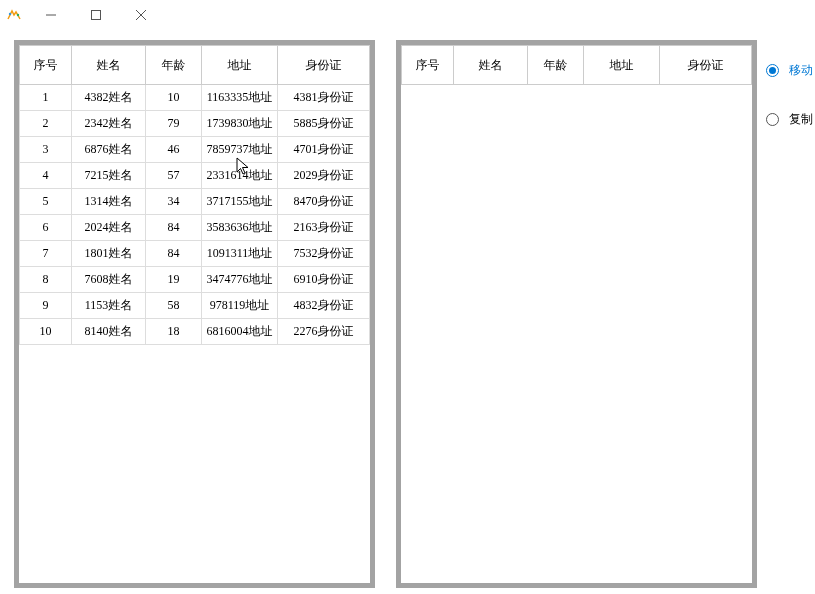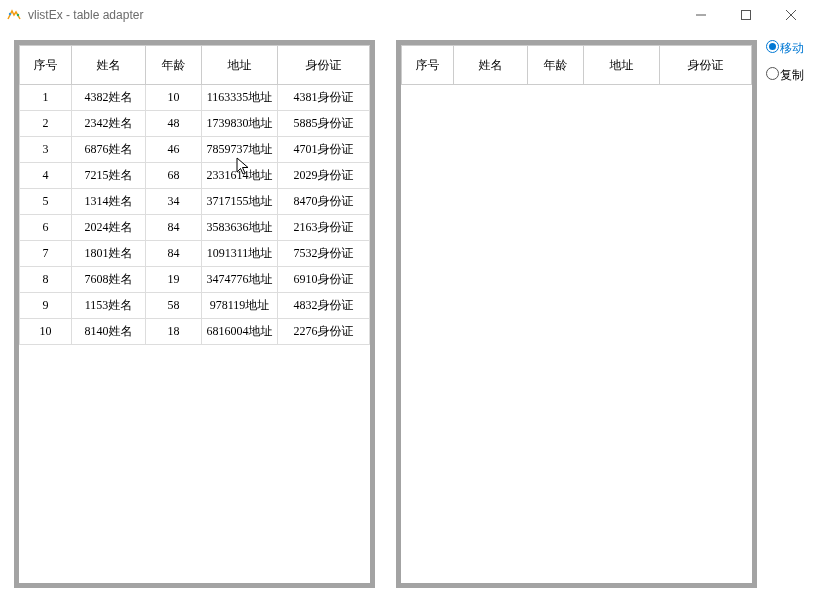--- a/index.html
+++ b/index.html
@@ -93,24 +93,25 @@
     position: absolute;
     left: 766px;
     top: 10px;
     display: flex;
     flex-direction: column;
     gap: 10px;
     font-size: 12px;
   }
   .radio-item {
     display: flex;
-    align-items: flex-start;
-    gap: 1px;
+    align-items: center;
+    gap: 10px;
     white-space: nowrap;
     cursor: default;
+    margin-top: 22px;
   }
   .radio-dot {
     width: 13px;
     height: 13px;
     border: 1px solid #555;
     border-radius: 50%;
     display: inline-flex;
     align-items: center;
     justify-content: center;
     box-sizing: border-box;
@@ -142,21 +143,20 @@
 <body>
 
 <div class="titlebar">
   <span class="title-icon">
     <svg viewBox="0 0 16 16" width="16" height="16">
       <path d="M2 12 L6 4 L8 8 L10 5 L14 12" stroke="#f39c12" stroke-width="1.5" fill="none"></path>
       <circle cx="4" cy="7" r="1.2" fill="#3498db"></circle>
       <circle cx="12" cy="8" r="1.2" fill="#27ae60"></circle>
     </svg>
   </span>
-  <span class="title-text">vlistEx - table adapter</span>
   <div class="win-btn">
     <svg width="10" height="10" viewBox="0 0 10 10">
         <line x1="0" y1="5" x2="10" y2="5" stroke="#555" stroke-width="1"></line>
       </svg>
   </div>
   <div class="win-btn">
     <svg width="10" height="10" viewBox="0 0 10 10">
         <rect x="0.5" y="0.5" width="9" height="9" fill="none" stroke="#555" stroke-width="1"></rect>
       </svg>
   </div>
@@ -192,35 +192,35 @@
           <tr>
             <td>1</td>
             <td>4382姓名</td>
             <td>10</td>
             <td>1163335地址</td>
             <td>4381身份证</td>
           </tr>
           <tr>
             <td>2</td>
             <td>2342姓名</td>
-            <td>48</td>
+            <td>79</td>
             <td>1739830地址</td>
             <td>5885身份证</td>
           </tr>
           <tr>
             <td>3</td>
             <td>6876姓名</td>
             <td>46</td>
             <td>7859737地址</td>
             <td>4701身份证</td>
           </tr>
           <tr>
             <td>4</td>
             <td>7215姓名</td>
-            <td>68</td>
+            <td>57</td>
             <td>2331614地址</td>
             <td>2029身份证</td>
           </tr>
           <tr>
             <td>5</td>
             <td>1314姓名</td>
             <td>34</td>
             <td>3717155地址</td>
             <td>8470身份证</td>
           </tr>

